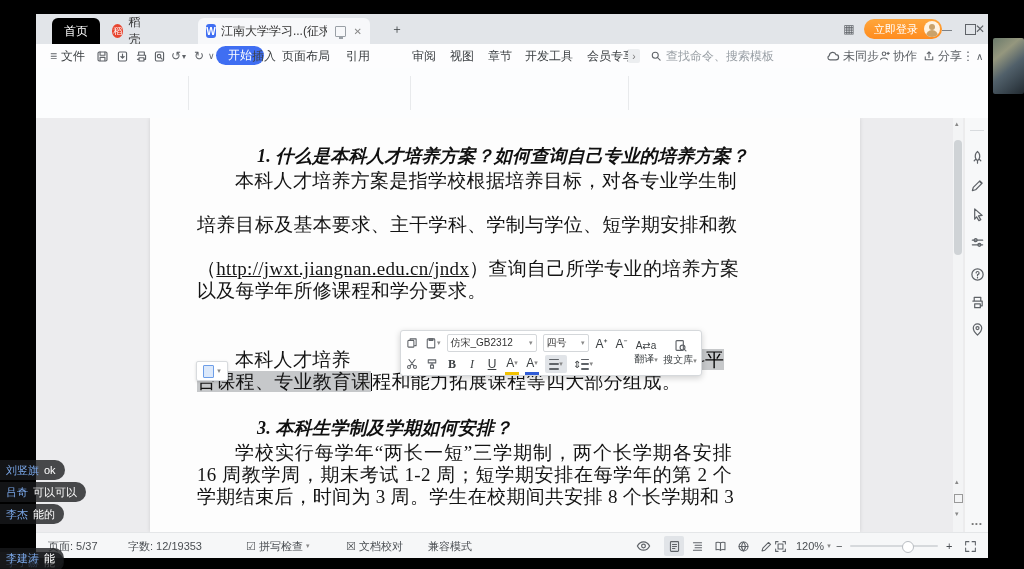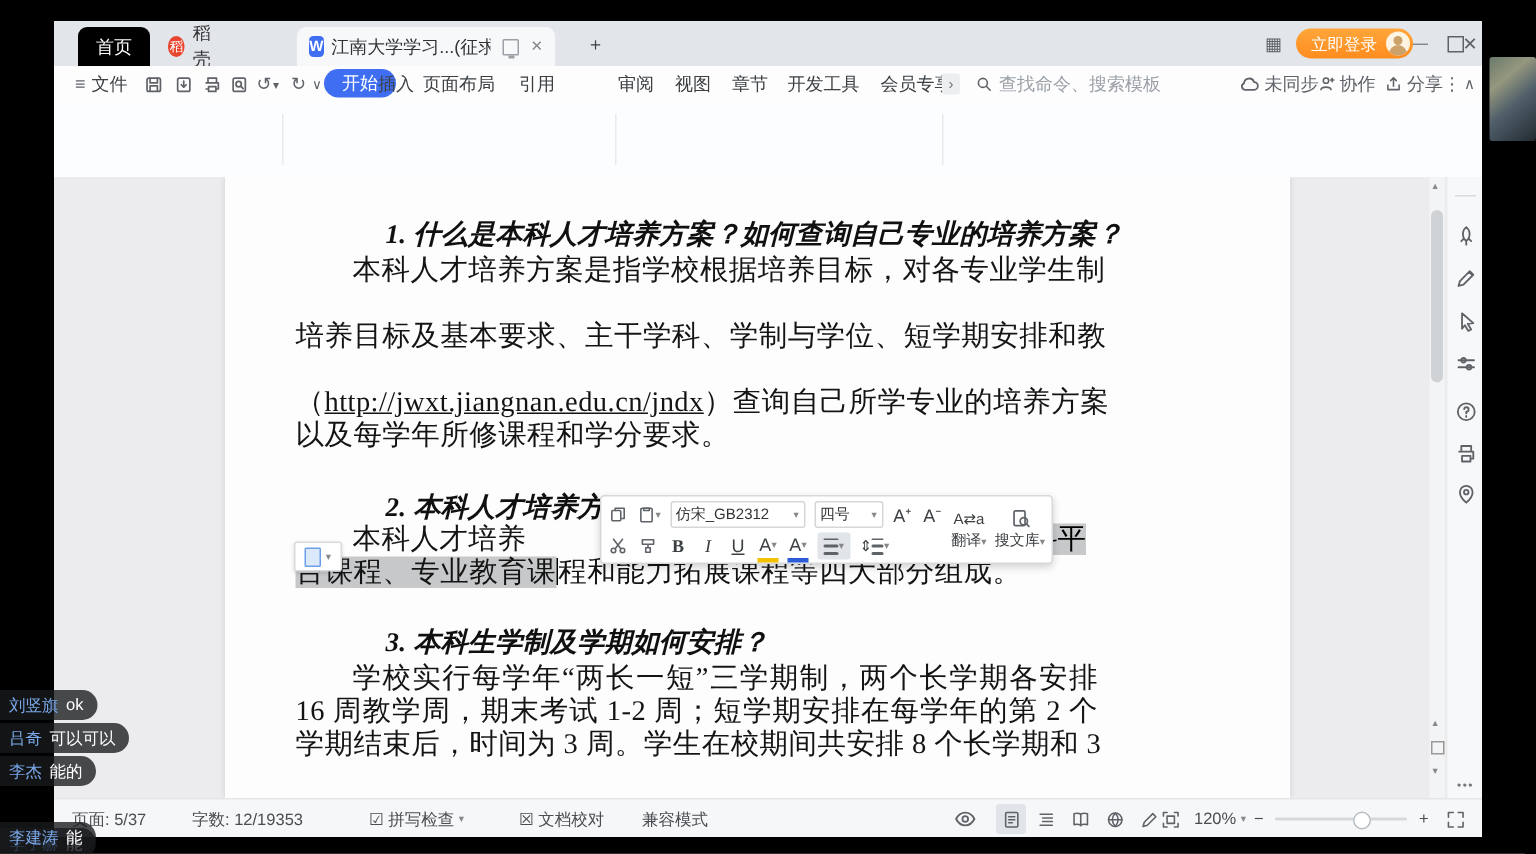--- a/index.html
+++ b/index.html
@@ -493,21 +493,20 @@
       <div class="page">
 
         <div class="dh" style="left:107px;top:26px">1. 什么是本科人才培养方案？如何查询自己专业的培养方案？</div>
         <div class="dline" style="top:52px;text-indent:2em">本科人才培养方案是指学校根据培养目标，对各专业学生制</div>
         <div class="dline" style="top:96px">培养目标及基本要求、主干学科、学制与学位、短学期安排和教</div>
         <div class="dline" style="top:140px">
           <span>（</span><span class="underl">http://jwxt.jiangnan.edu.cn/jndx</span><span>）查询自己所学专业的培养方案</span>
         </div>
         <div class="dline last" style="top:162px">以及每学年所修课程和学分要求。</div>
 
-        <div class="dh" style="left:107px;top:208px">2. 本科人才培养方</div>
         <div class="dline last" style="top:231px;text-indent:2em">本科人才培养</div>
         <div class="abs" style="left:536px;top:231px;font-family:'Liberation Serif',serif;font-size:19px;line-height:22px">
           <span class="hl">科平</span>
         </div>
         <div class="dline last" style="top:253px">
           <span class="hl">台课程、专业教育课</span><span class="caret"></span><span>程和能力拓展课程等四大部分组成。</span>
         </div>
 
         <div class="dh" style="left:107px;top:298px">3. 本科生学制及学期如何安排？</div>
         <div class="dline" style="top:324px;text-indent:2em">学校实行每学年“两长一短”三学期制，两个长学期各安排</div>

